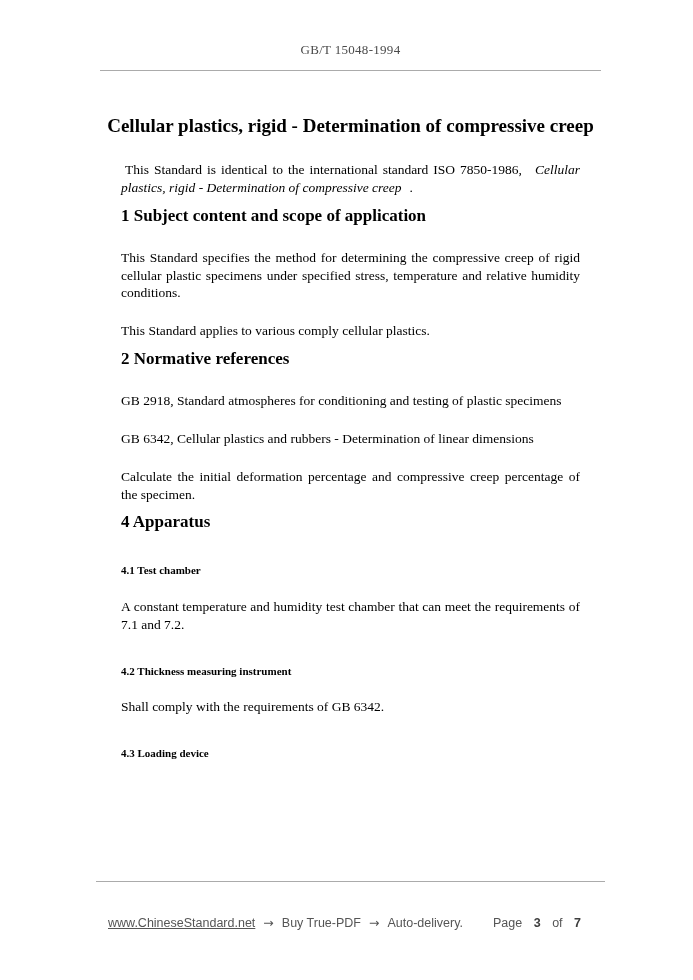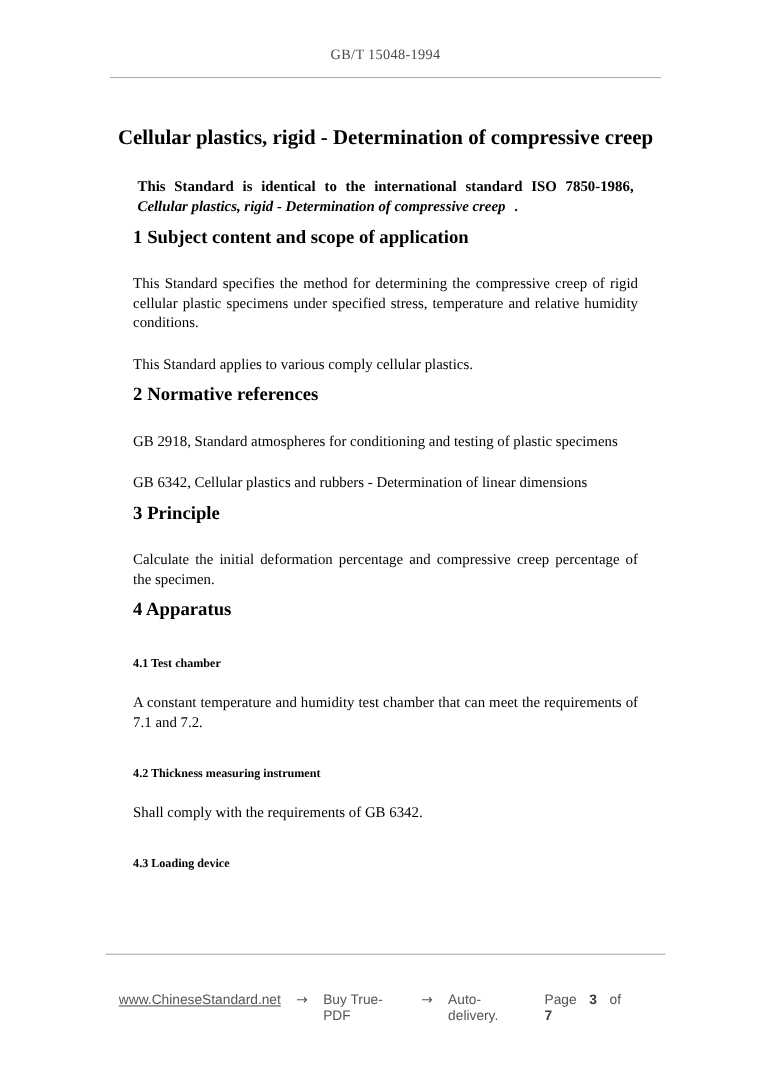--- a/index.html
+++ b/index.html
@@ -30,21 +30,21 @@
     text-align: center;
     margin: 28px 90px 0 90px;
     color: #000;
   }
   .content {
     margin: 0 105px;
     font-size: 13.5px;
     line-height: 1.32;
     text-align: justify;
   }
-  .intro { margin-top: 38px; font-weight: bold; }
+  .intro { margin-top: 38px; }
   .intro em { font-style: italic; }
   .sec {
     font-size: 17px;
     font-weight: bold;
     text-align: left;
     margin-bottom: 14px;
     line-height: 1.3;
   }
   .subsec {
     font-size: 11px;
@@ -68,21 +68,21 @@
   }
   .footer-row {
     display: flex;
     justify-content: space-between;
     align-items: baseline;
     margin: 0 100px 0 88px;
     font-family: "Liberation Sans", sans-serif;
     font-size: 12.5px;
     color: #555555;
   }
-  .footer-left { display: flex; align-items: baseline; gap: 6px; }
+  .footer-left { display: flex; align-items: baseline; gap: 0; }
   .footer-link {
     color: #555555;
     text-decoration: underline;
     cursor: pointer;
   }
   .footer-right { color: #555555; }
   .footer-right b { color: #3d3d3d; font-weight: bold; }
   .arrow { font-family: "DejaVu Sans", sans-serif; }
 </style>
 </head>
@@ -100,21 +100,20 @@
   <p class="para intro"><span>This Standard is identical to the international standard ISO 7850-1986, </span><em>Cellular plastics, rigid - Determination of compressive creep</em><span>.</span></p>
 
   <h2 class="sec">1 Subject content and scope of application</h2>
   <p class="para">This Standard specifies the method for determining the compressive creep of rigid cellular plastic specimens under specified stress, temperature and relative humidity conditions.</p>
   <p class="para">This Standard applies to various comply cellular plastics.</p>
 
   <h2 class="sec">2 Normative references</h2>
   <p class="para">GB 2918, Standard atmospheres for conditioning and testing of plastic specimens</p>
   <p class="para">GB 6342, Cellular plastics and rubbers - Determination of linear dimensions</p>
 
-  <h2 class="sec">3 Principle</h2>
   <p class="para">Calculate the initial deformation percentage and compressive creep percentage of the specimen.</p>
 
   <h2 class="sec">4 Apparatus</h2>
 
   <h3 class="subsec">4.1 Test chamber</h3>
   <p class="para">A constant temperature and humidity test chamber that can meet the requirements of 7.1 and 7.2.</p>
 
   <h3 class="subsec">4.2 Thickness measuring instrument</h3>
   <p class="para">Shall comply with the requirements of GB 6342.</p>
 

